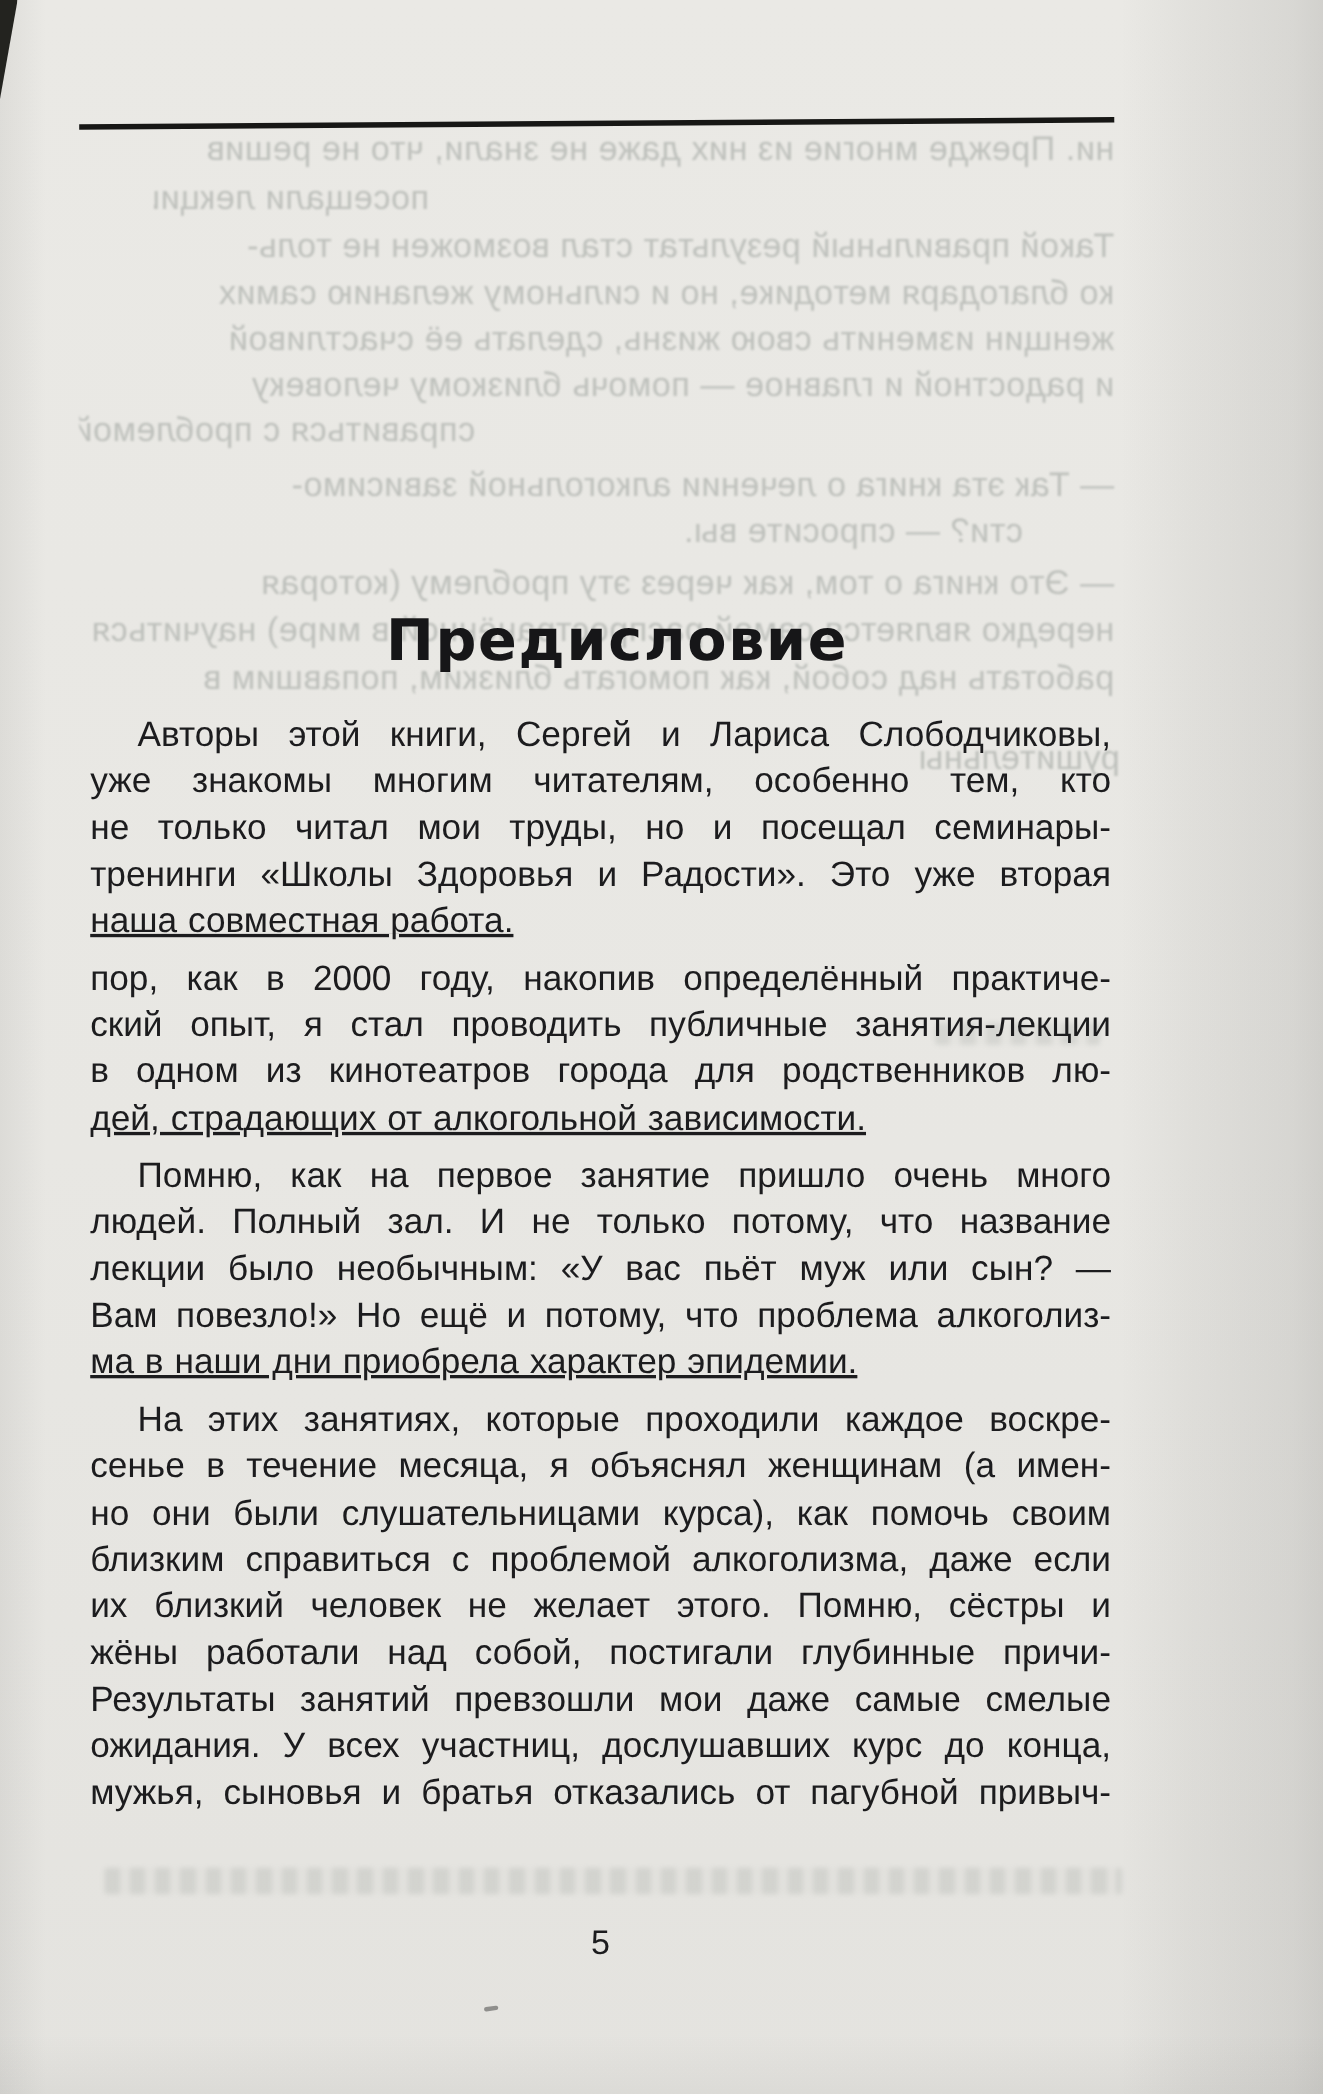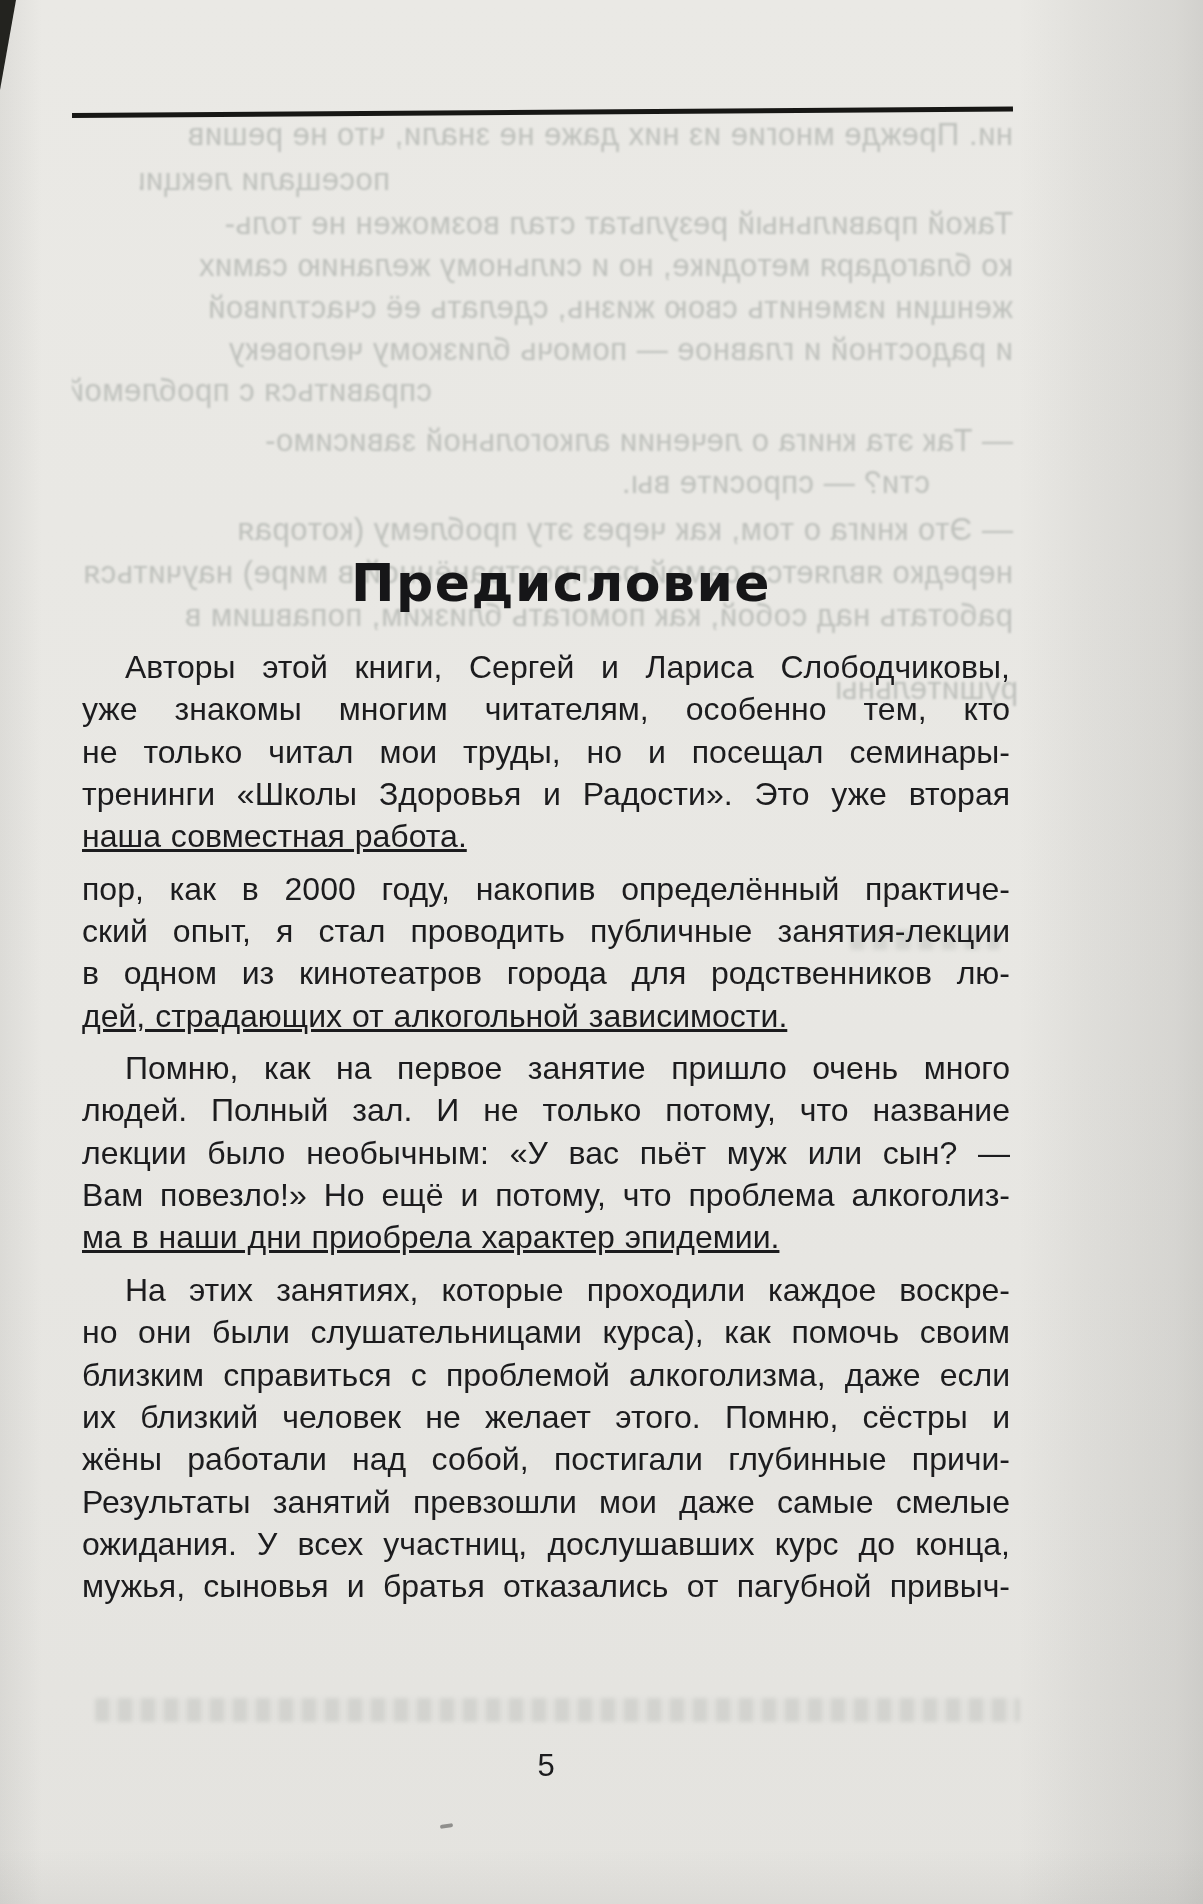--- a/index.html
+++ b/index.html
@@ -90,20 +90,21 @@
     </p>
     <p class="para">
       <span class="bline first">Помню, как на первое занятие пришло очень много</span>
       <span class="bline">людей. Полный зал. И не только потому, что название</span>
       <span class="bline">лекции было необычным: «У вас пьёт муж или сын? —</span>
       <span class="bline">Вам повезло!» Но ещё и потому, что проблема алкоголиз-</span>
       <span class="bline last">ма в наши дни приобрела характер эпидемии.</span>
     </p>
     <p class="para">
       <span class="bline first">На этих занятиях, которые проходили каждое воскре-</span>
+      <span class="bline">сенье в течение месяца, я объяснял женщинам (а имен-</span>
       <span class="bline">но они были слушательницами курса), как помочь своим</span>
       <span class="bline">близким справиться с проблемой алкоголизма, даже если</span>
       <span class="bline">их близкий человек не желает этого. Помню, сёстры и</span>
       <span class="bline">жёны работали над собой, постигали глубинные причи-</span>
       <span class="bline">Результаты занятий превзошли мои даже самые смелые</span>
       <span class="bline">ожидания. У всех участниц, дослушавших курс до конца,</span>
       <span class="bline">мужья, сыновья и братья отказались от пагубной привыч-</span>
     </p>
   </div>
 

